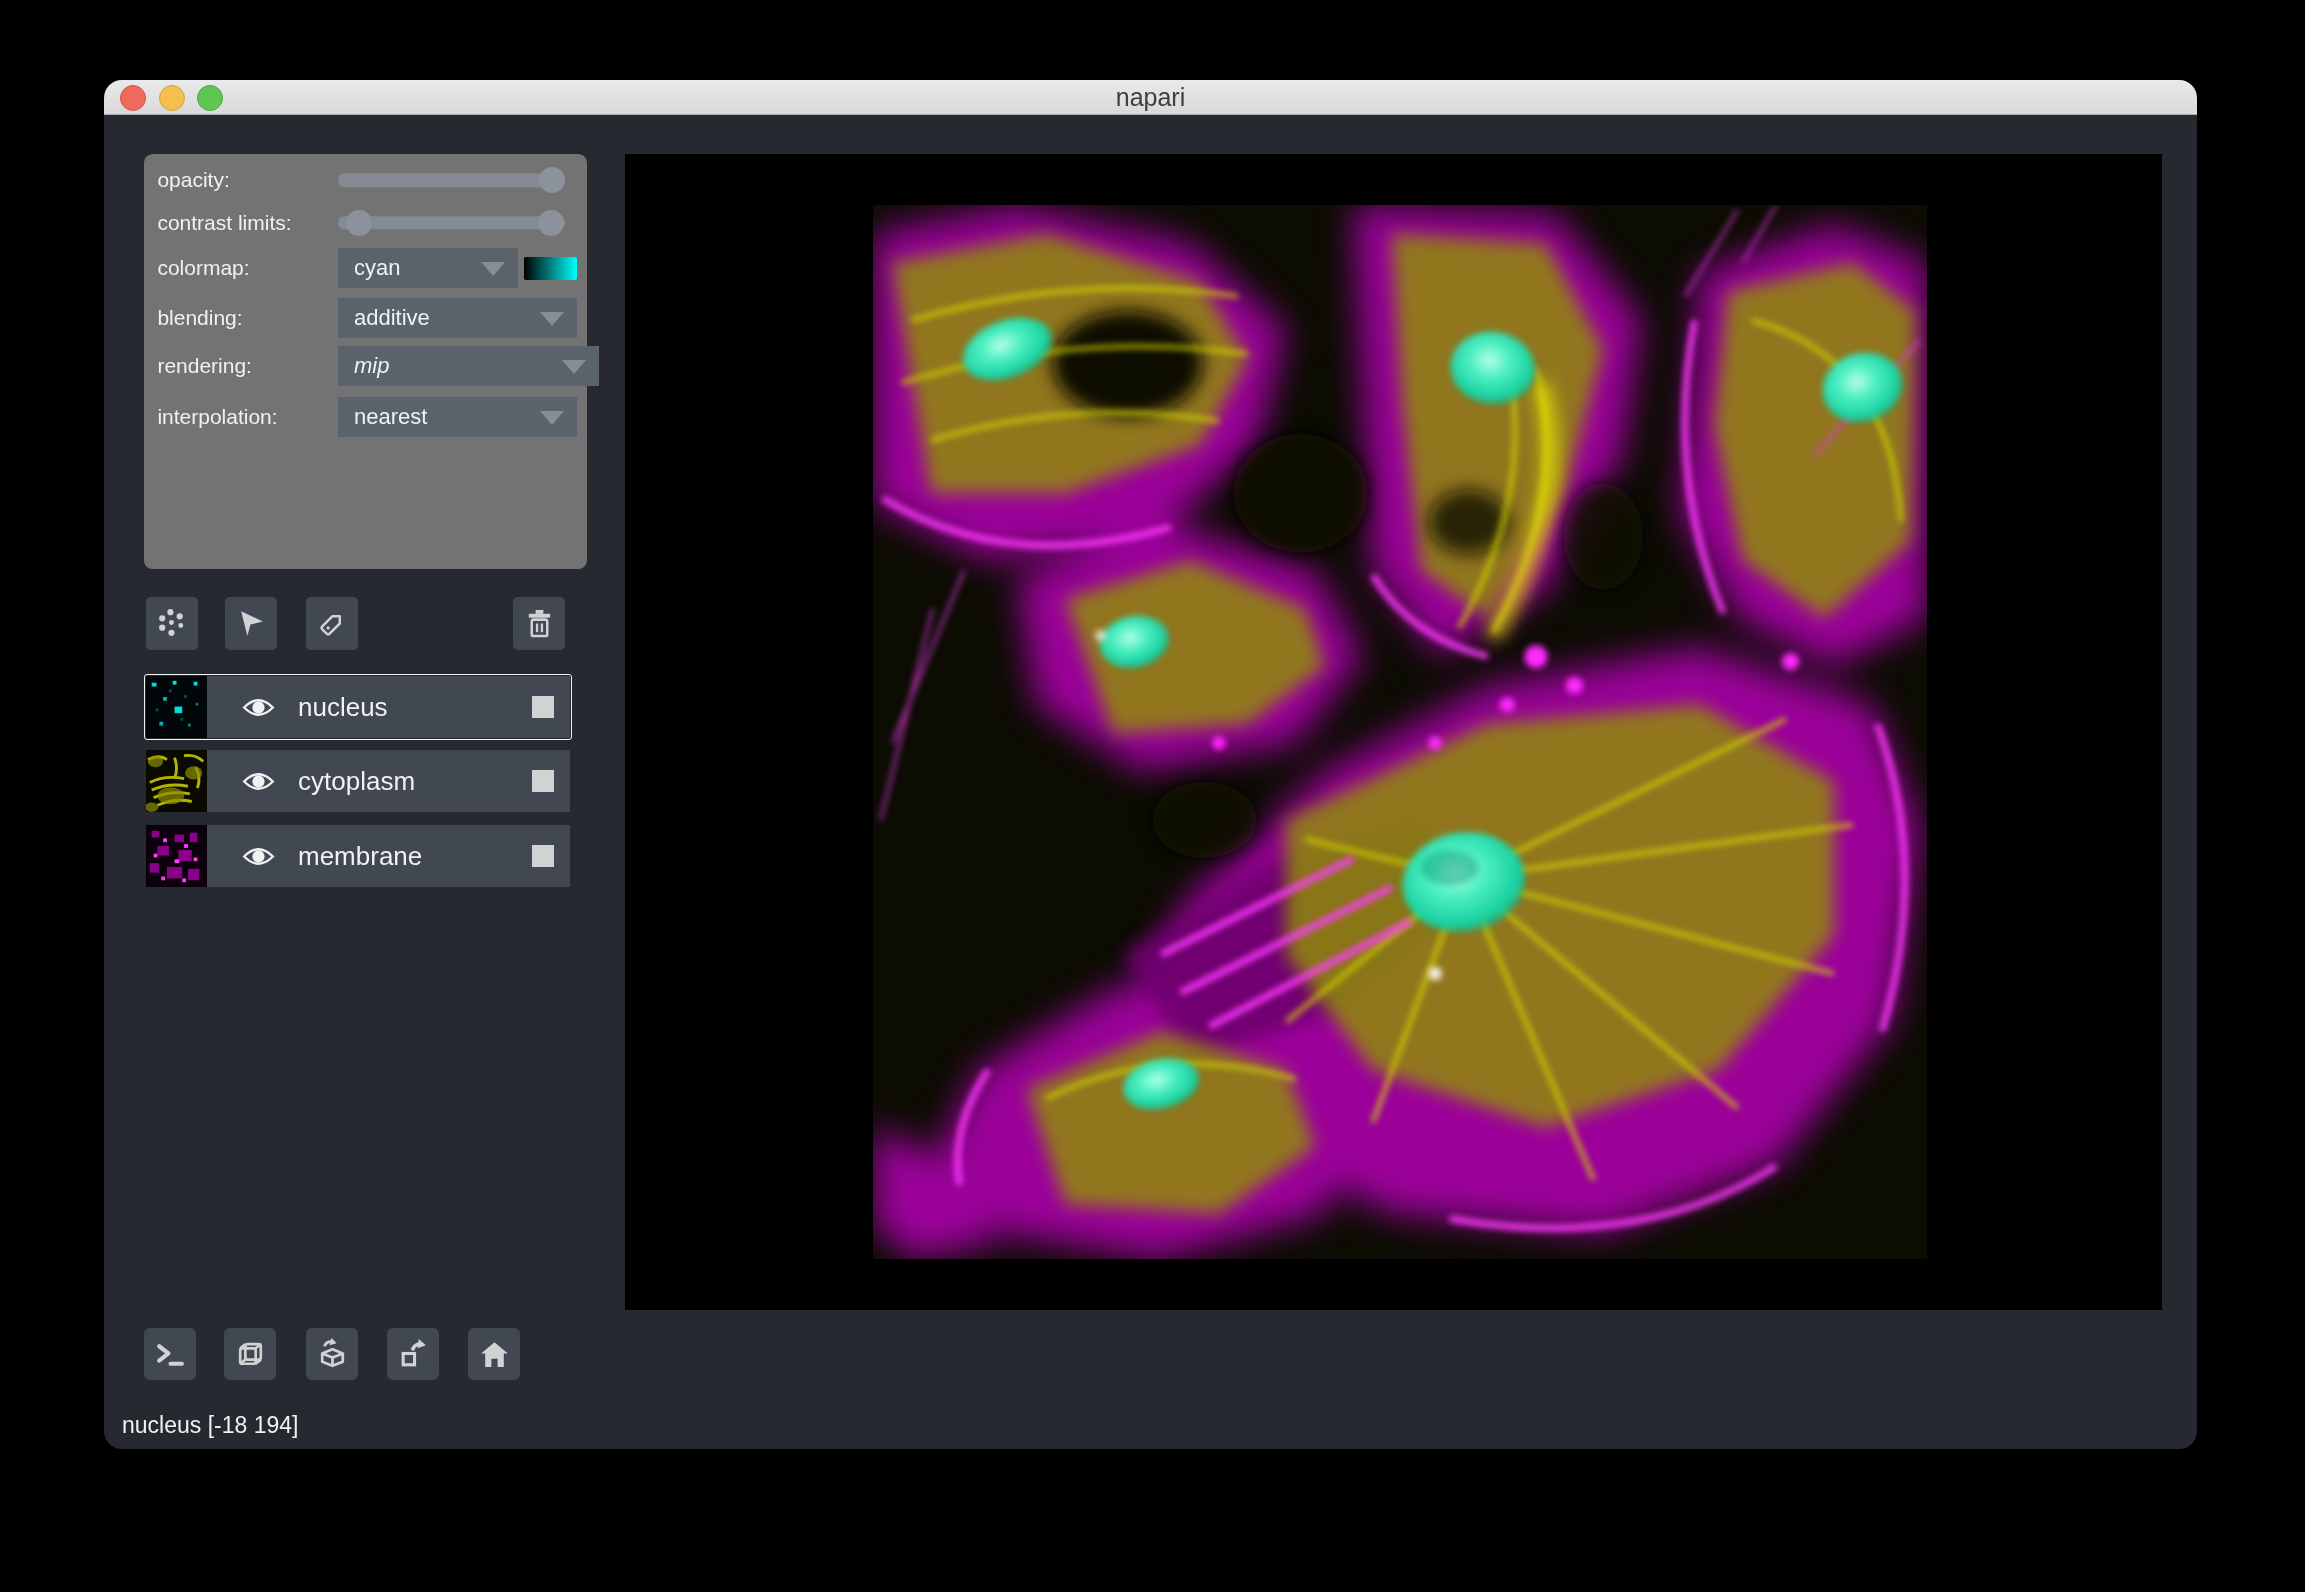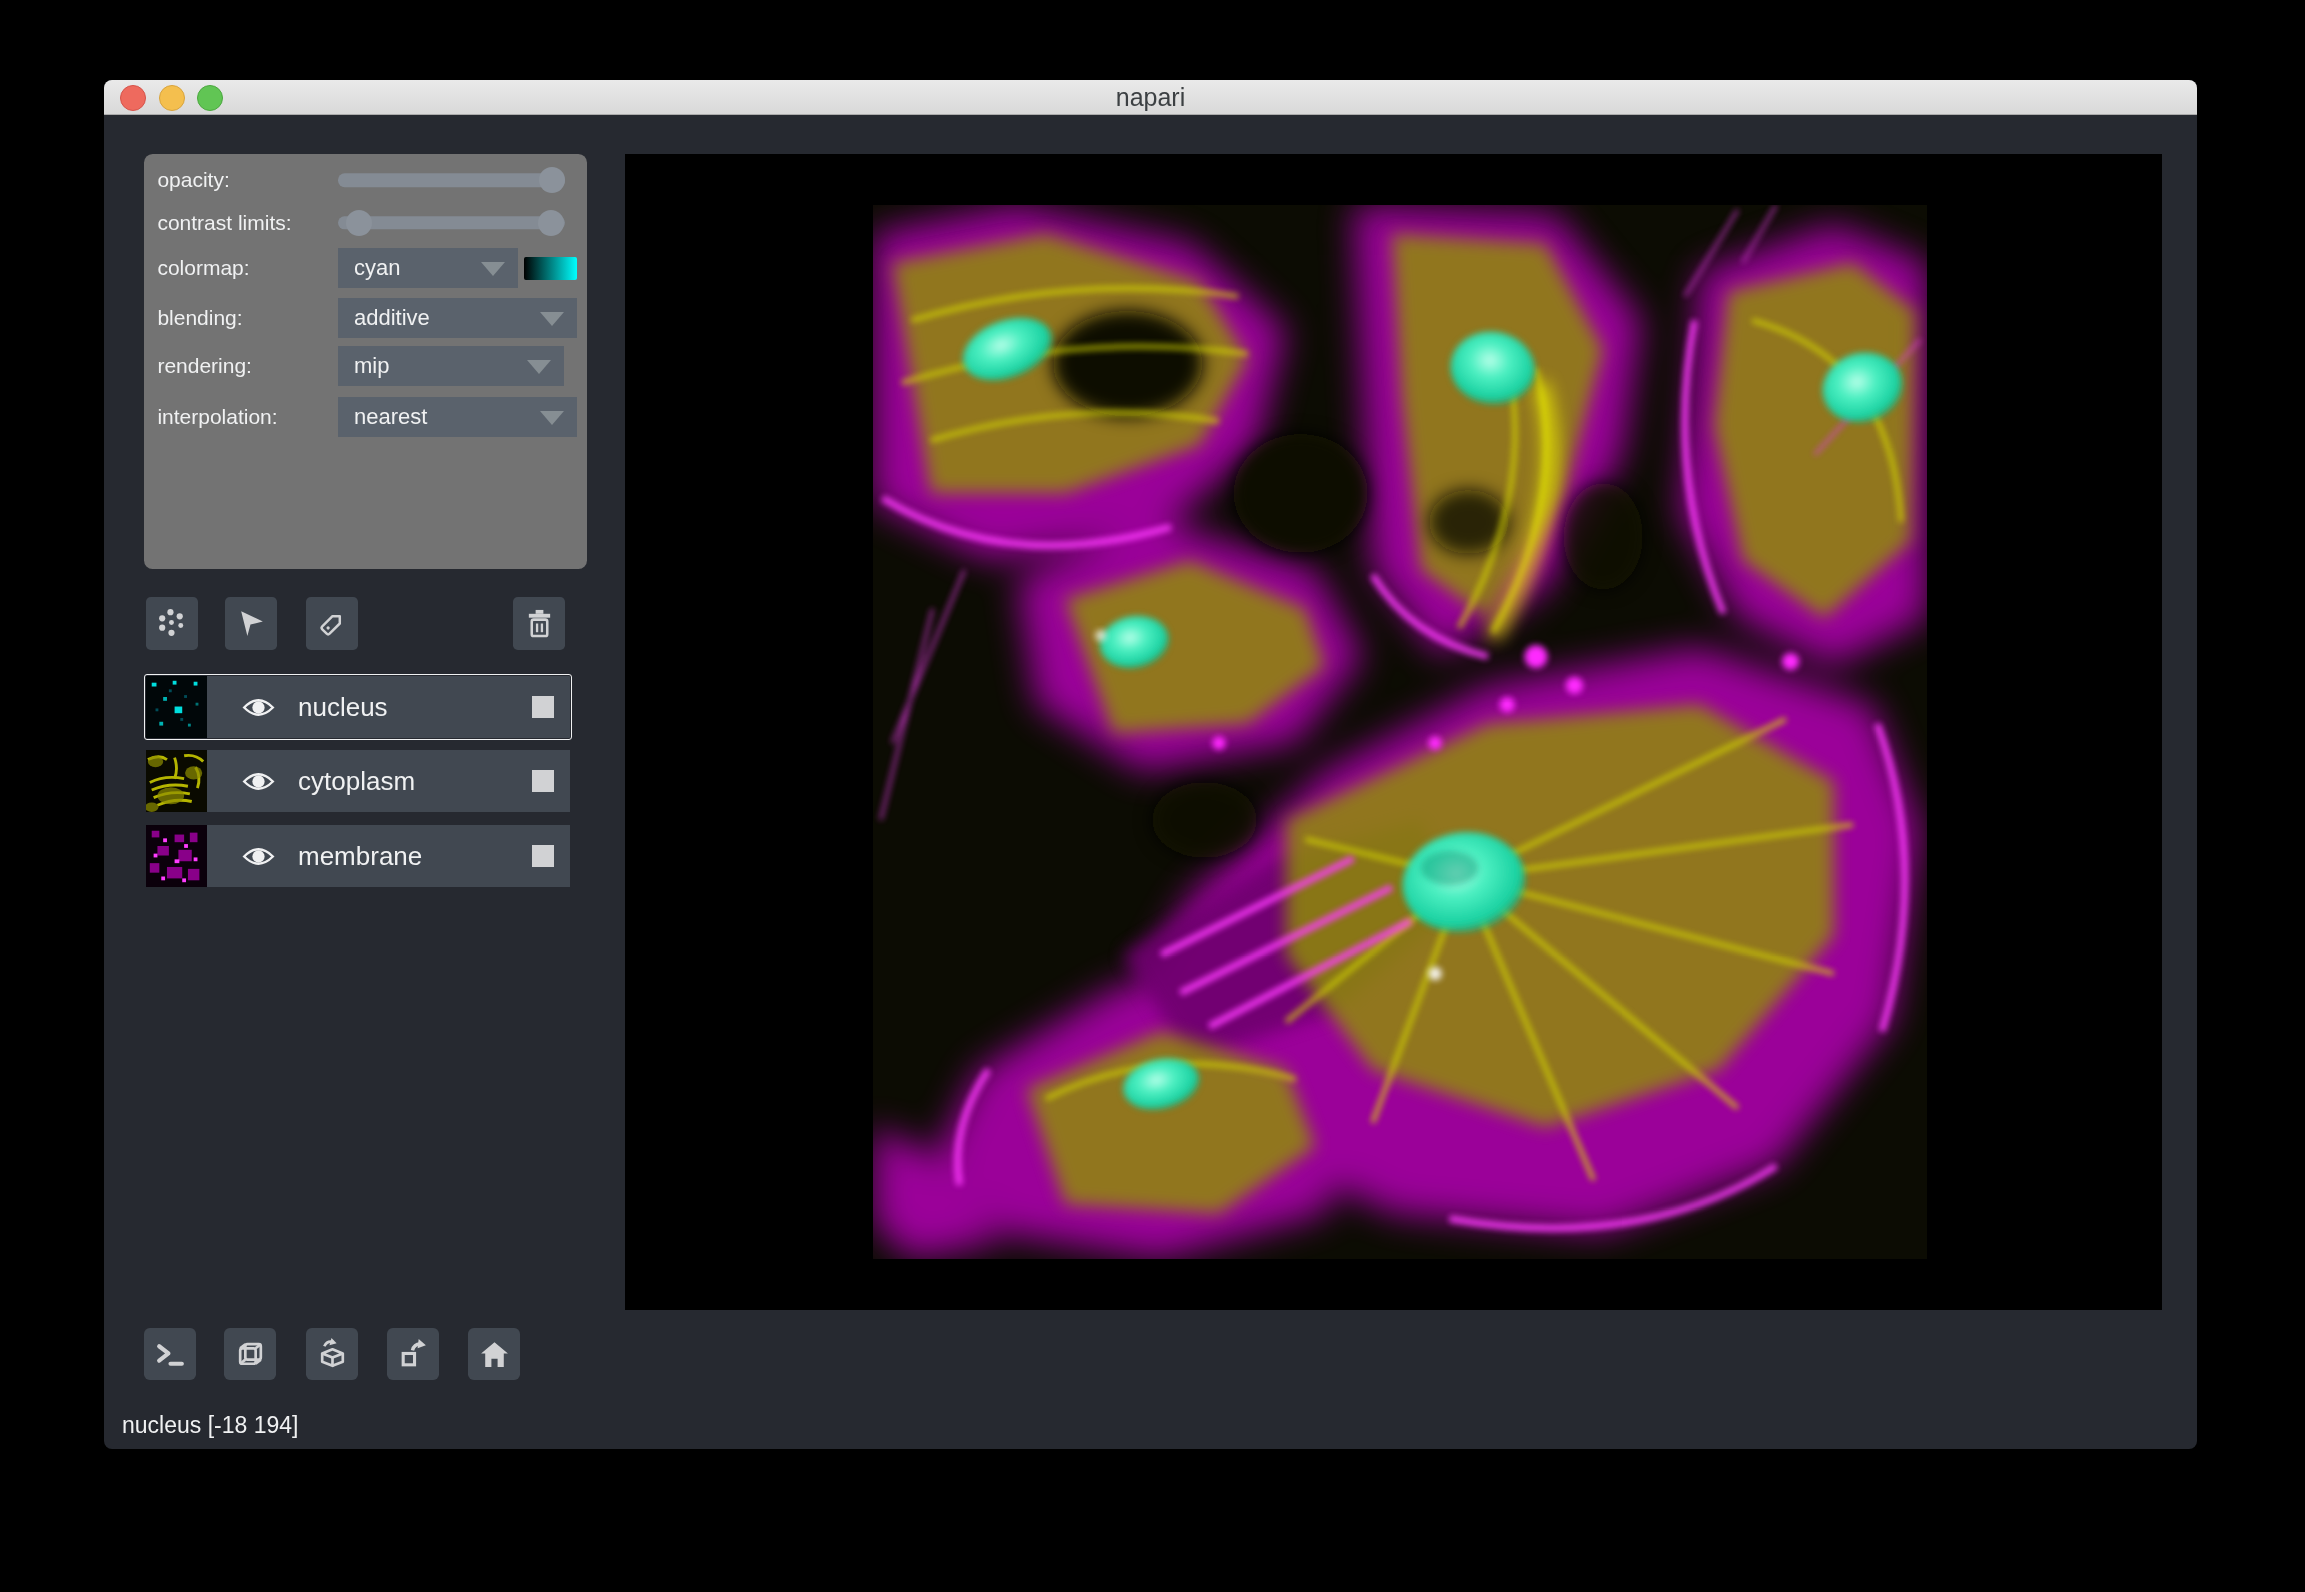--- a/index.html
+++ b/index.html
@@ -2,21 +2,21 @@
 <html><head>
 <meta charset="utf-8">
 <style>
   * { margin:0; padding:0; box-sizing:border-box; }
   html,body { width:2306px; height:1593px; background:#000; overflow:hidden;
               font-family:"Liberation Sans", sans-serif; }
   .stage { position:relative; width:2306px; height:1593px; background:#000; }
 
   
   .window { position:absolute; left:104px; top:80px; width:2093px; height:1369px;
-            background:#262930; border-radius:8px; overflow:hidden; }
+            background:#262930; border-radius:18px; overflow:hidden; }
   .titlebar { position:absolute; left:0; top:0; width:100%; height:35px;
               background:linear-gradient(#eaeaea,#d9d9d9); border-bottom:1px solid #ababab; }
   .traffic { position:absolute; top:4.8px; width:26px; height:26px; border-radius:50%; }
   .traffic.red    { left:16.3px;  background:#ee6a5e; border:1px solid #d55249; }
   .traffic.yellow { left:55px;  background:#f4bf4e; border:1px solid #d8a33c; }
   .traffic.green  { left:93px;  background:#61c554; border:1px solid #4aa73e; }
   .win-title { position:absolute; left:0; right:0; top:0; height:35px; line-height:35px;
                text-align:center; font-size:25px; color:#3c4043; }
 
   
@@ -106,21 +106,21 @@
       <div class="ctl-row" style="top:144px;height:40px;">
         <span class="ctl-label">blending:</span>
         <div class="dropdown" style="width:239px;">
           <span>additive</span>
           <span class="dd-arrow"></span>
         </div>
       </div>
 
       <div class="ctl-row" style="top:192px;height:40px;">
         <span class="ctl-label">rendering:</span>
-        <div class="dropdown" style="width:226px;">
+        <div class="dropdown" style="width:261px;font-style:italic;">
           <span>mip</span>
           <span class="dd-arrow"></span>
         </div>
       </div>
 
       <div class="ctl-row" style="top:243px;height:40px;">
         <span class="ctl-label">interpolation:</span>
         <div class="dropdown" style="width:239px;">
           <span>nearest</span>
           <span class="dd-arrow"></span>

